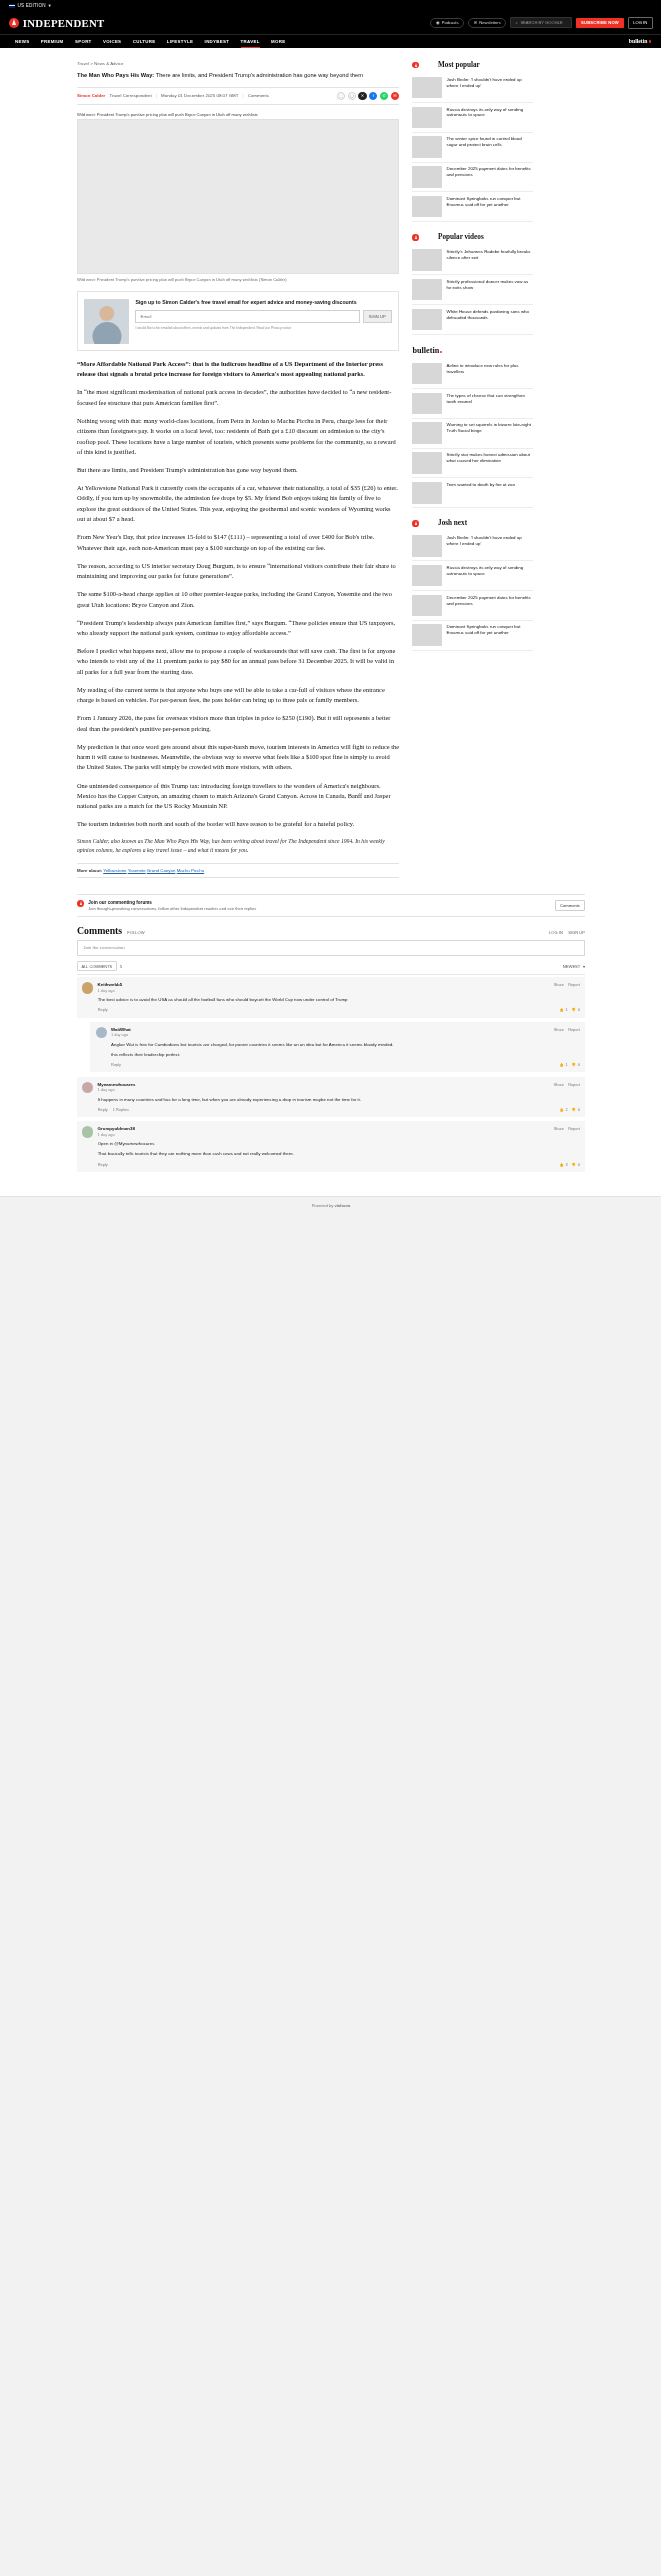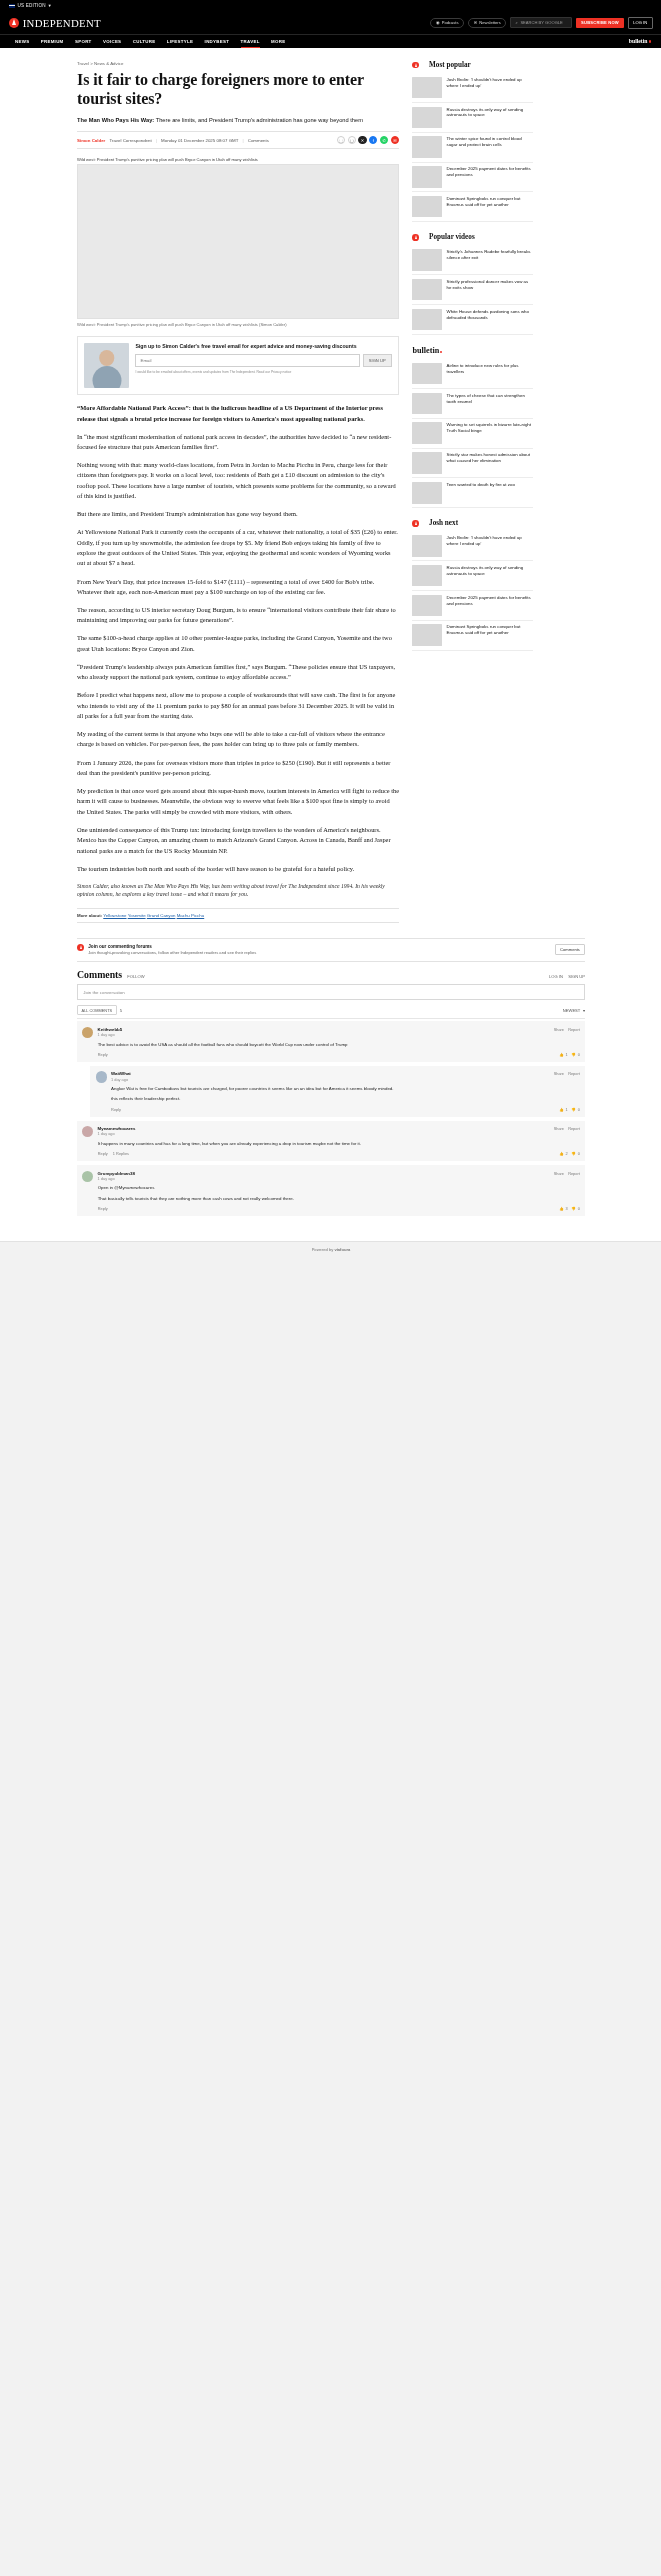--- a/index.html
+++ b/index.html
@@ -32,21 +32,21 @@
   }
   .logo { display:flex; align-items:center; gap:3.6px; }
   .logo-mark {
     width:9.8px;height:9.8px;border-radius:50%;
     background:#ee3124; position:relative; flex:none;
   }
   .logo-mark:after{
     content:""; position:absolute; left:50%; top:1.5px; transform:translateX(-50%);
     width:0;height:0;border-left:2.1px solid transparent;border-right:2.1px solid transparent;border-bottom:6.7px solid #fff;
   }
-  .logo-text { font-family:"Liberation Serif", serif; font-size:10.8px; font-weight:400; letter-spacing:0.3px; }
+  .logo-text { font-family:"Liberation Serif", serif; font-size:10.8px; font-weight:700; letter-spacing:0.3px; }
   .mh-right { margin-left:auto; display:flex; align-items:center; gap:4.1px; }
   .btn-sub {
     background:#ee3124; color:#fff; font-size:4.1px; font-weight:700;
     padding:2.6px 4.6px; border-radius:1px; letter-spacing:0.2px; white-space:nowrap;
   }
   .btn-login {
     border:0.5px solid #666; color:#fff; font-size:4.1px; padding:2.6px 4.6px; border-radius:1px;
   }
   .pill {
     display:flex;align-items:center;gap:2.1px;
@@ -136,21 +136,21 @@
     border-top:0.5px solid #e2e2e2;border-bottom:0.5px solid #e2e2e2;
     padding:4.1px 0;margin:8.2px 0;font-size:4.4px;color:#333;
   }
   .inline-promo b{font-weight:700;}
   .inline-promo a{color:#1d5fa8;text-decoration:underline;}
 
   .tail { font-family:"Liberation Serif",serif;font-size:5.7px;font-style:italic;line-height:1.55;color:#2b2b2b;margin:2.1px 0 6.2px; }
 
   
   .mod { margin-bottom:11.3px; }
-  .mod-h { display:flex;align-items:center;gap:10px;margin-bottom:4.1px; }
+  .mod-h { display:flex;align-items:center;gap:19px;margin-bottom:4.1px; }
   .mod-h .mk { width:6.7px;height:6.7px;border-radius:50%;background:#ee3124;position:relative;flex:none;}
   .mod-h .mk:after{content:"";position:absolute;left:50%;top:1px;transform:translateX(-50%);
     width:0;height:0;border-left:1.5px solid transparent;border-right:1.5px solid transparent;border-bottom:4.6px solid #fff;}
   .mod-h h3 { font-family:"Liberation Serif",serif;font-size:7.2px;margin:0;font-weight:700; }
   .ritem { display:flex;gap:4.1px;padding:3.6px 0;border-bottom:0.5px solid #ececec; }
   .rthumb { width:30px;height:21.6px;background:#d7d7d7;flex:none;border-radius:0.5px; }
   .rtxt { font-size:4.4px;line-height:1.35;color:#121212; }
 
   .bulletin-logo{font-family:"Liberation Serif",serif;font-size:8.2px;font-weight:700;}
   .bulletin-logo .dot{width:2.6px;height:2.6px;border-radius:50%;background:#ee3124;display:inline-block;margin-left:0.5px;}
@@ -243,21 +243,20 @@
         <span class="dot"></span>
     </div>
   </div>
 
   <div class="shell">
 
     <div class="main">
 
       <div class="crumb">Travel  &gt;  News &amp; Advice</div>
 
-      <h1 class="headline">Is it fair to charge foreigners more to enter tourist sites?</h1>
 
       <p class="standfirst">
         <b>The Man Who Pays His Way:</b><span> There are limits, and President Trump's administration has gone way beyond them</span>
       </p>
 
       <div class="byline-row">
         <span class="au">Simon Calder</span>
         <span>Travel Correspondent</span>
         <span class="sep">|</span>
         <span>Monday 01 December 2025 08:07 GMT</span>

